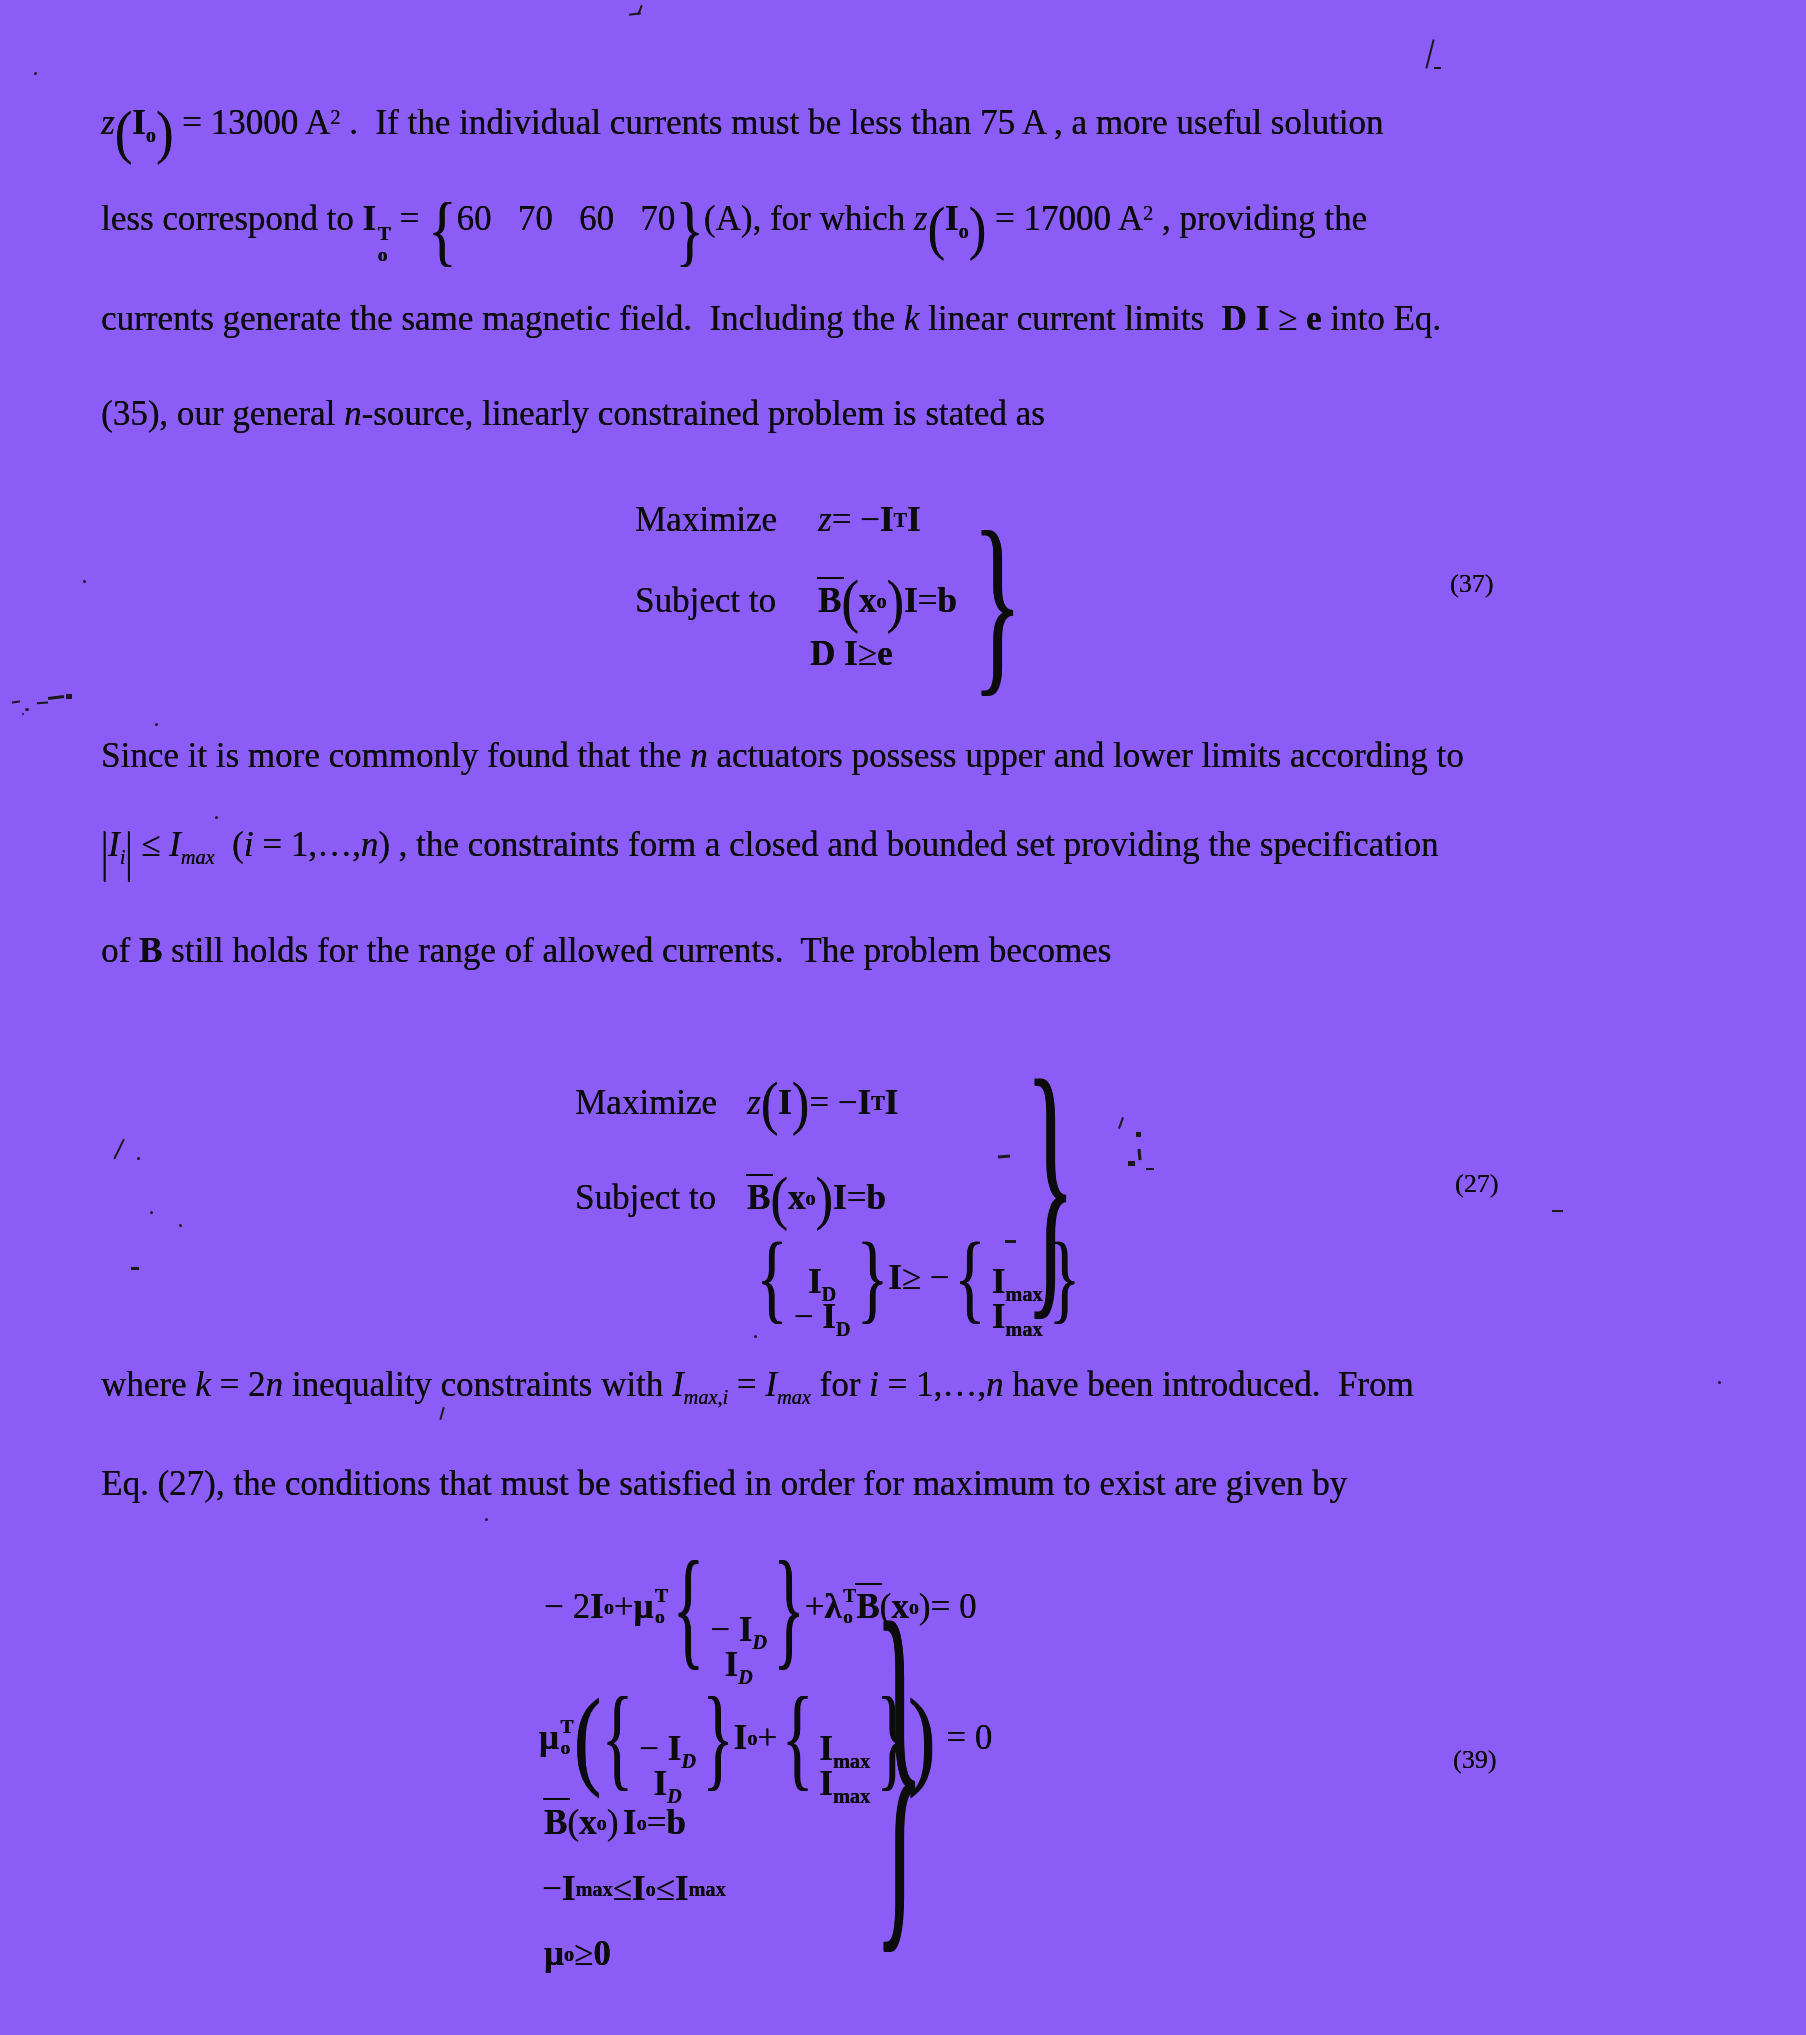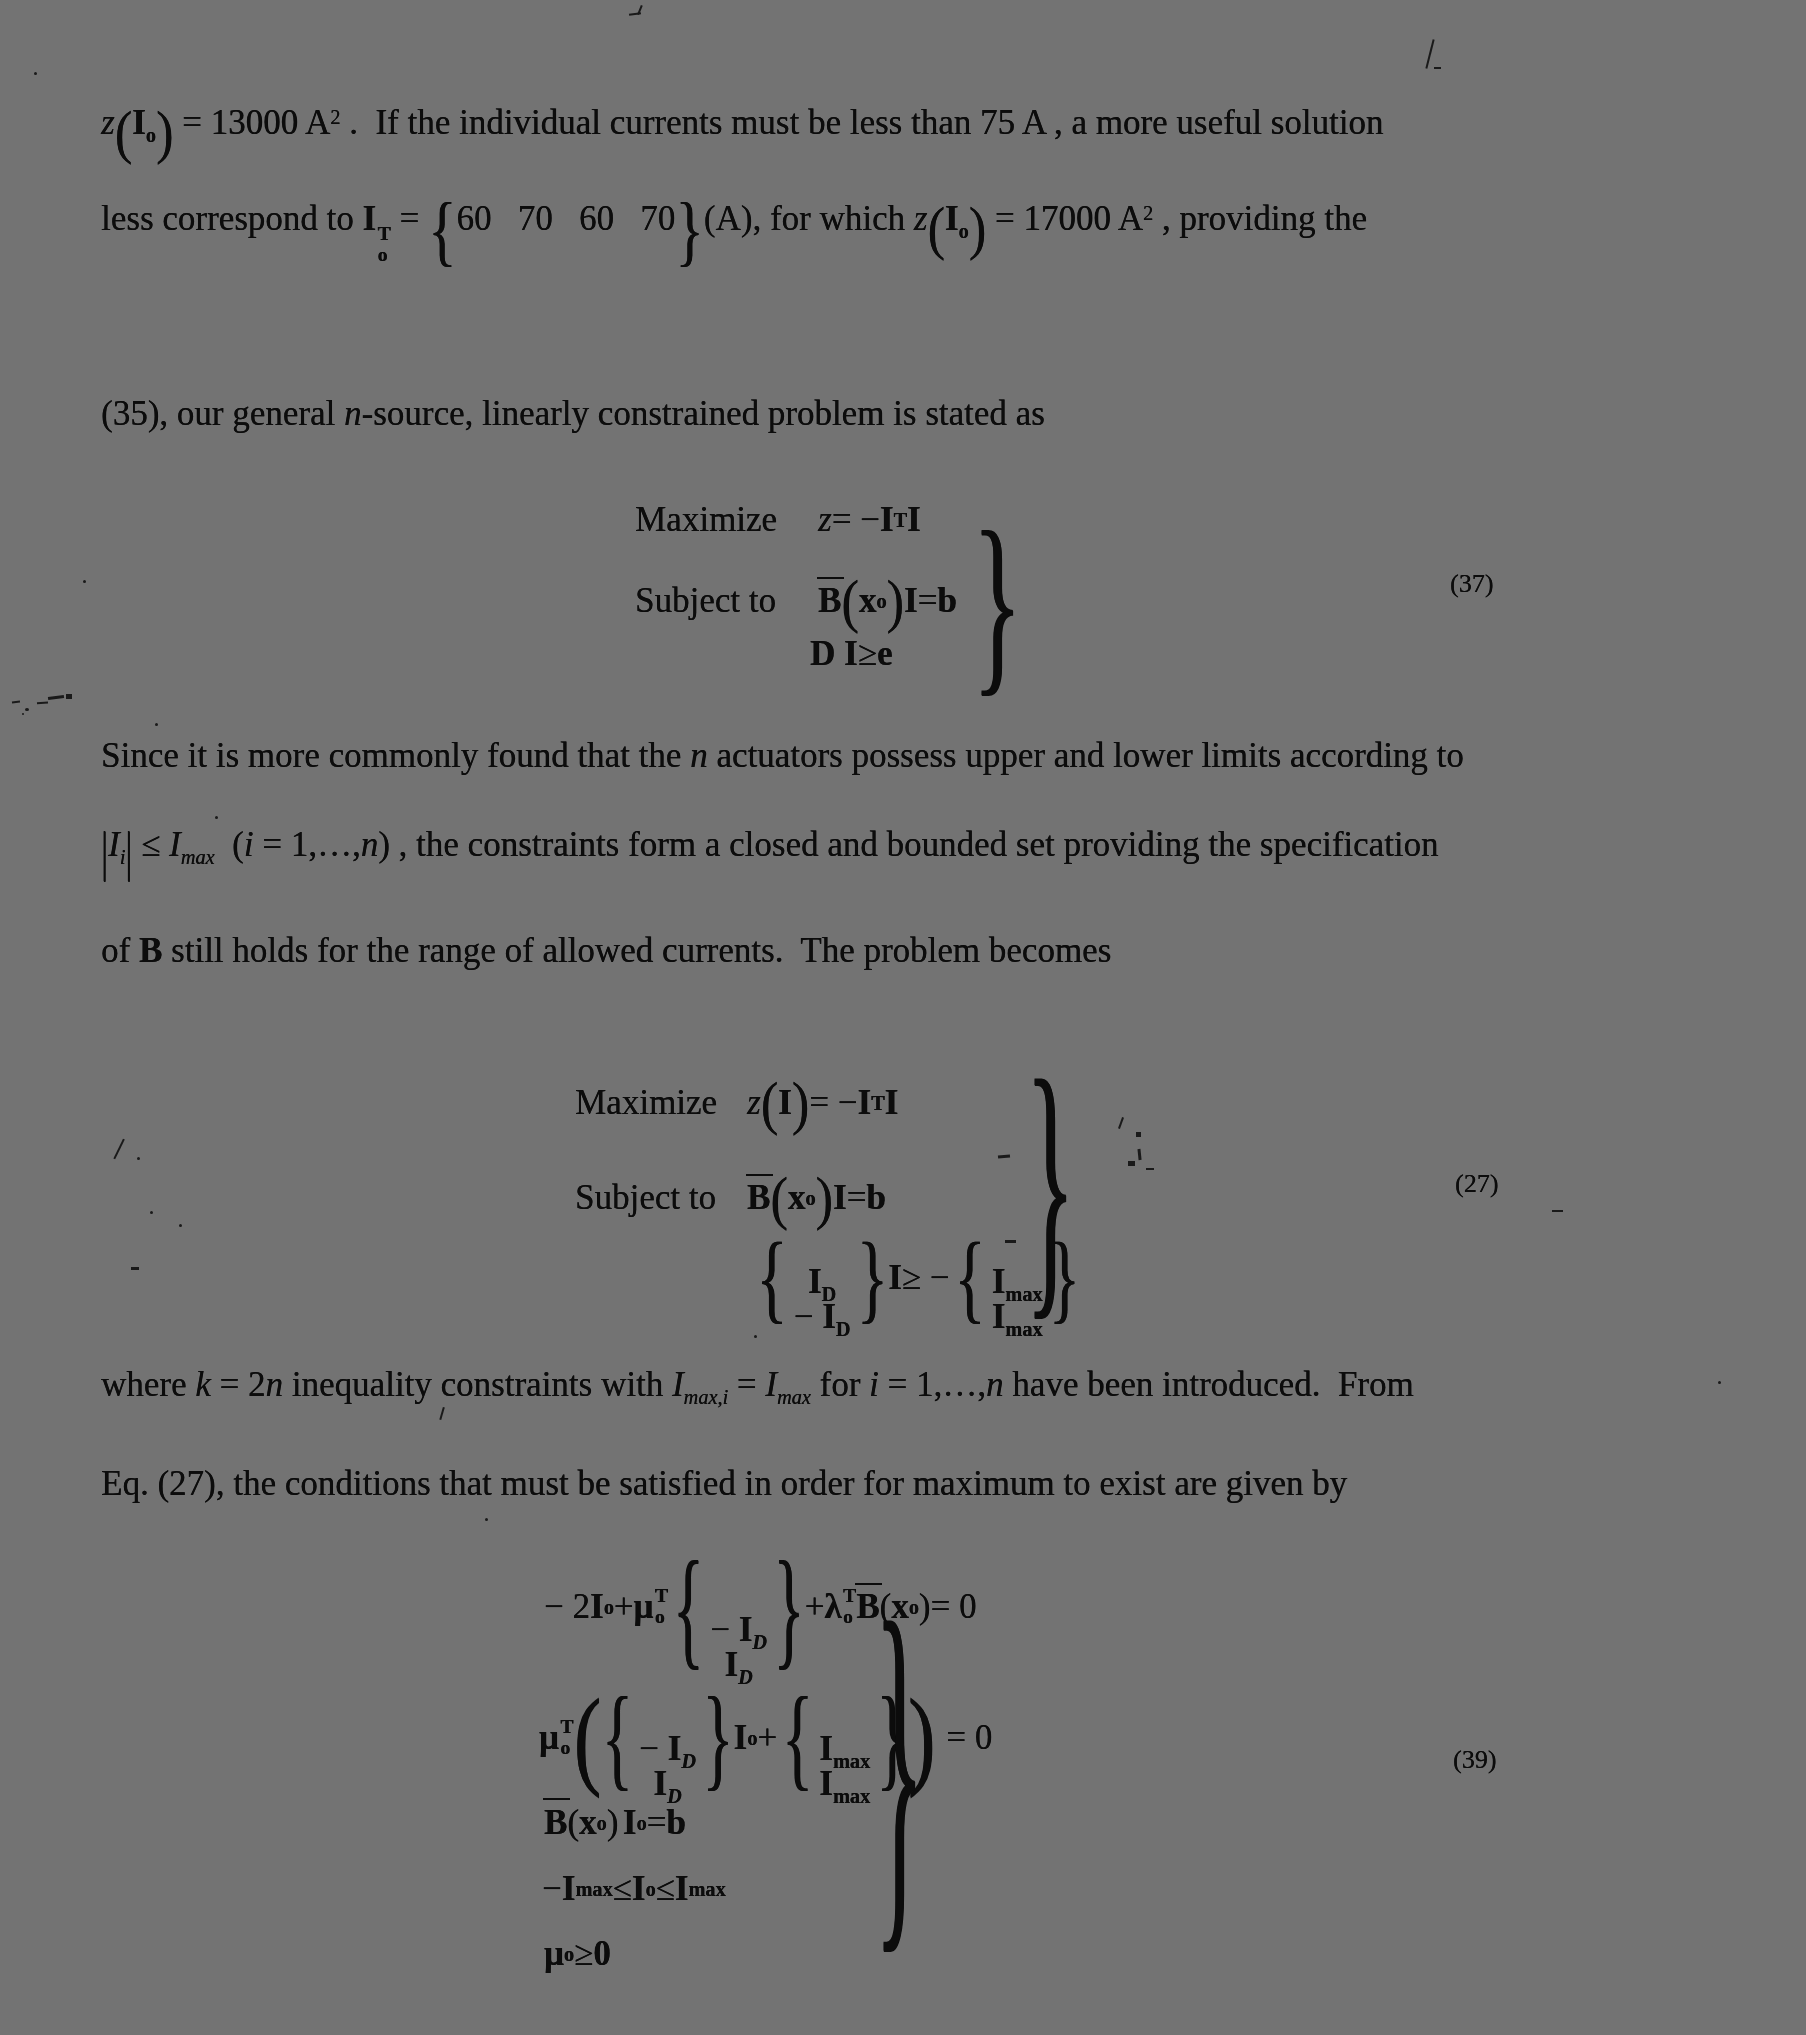--- a/index.html
+++ b/index.html
@@ -1,16 +1,16 @@
 <!DOCTYPE html>
 <html style="font-size:12px"><head>
 <meta charset="utf-8">
 <style>
   html,body{margin:0;padding:0;background:#e8e8e8;}
-  #page{position:relative;width:1806px;height:2035px;background:#737373;overflow:hidden;
+  #page{position:relative;width:1806px;height:2035px;background:#8b5cf6;overflow:hidden;
         font-family:"Liberation Serif","DejaVu Serif",serif;color:#0c0c0c;
         text-shadow:0.3px 0.3px 0 currentColor;}
   .line{position:absolute;white-space:nowrap;font-size:35px;line-height:1.15;}
   .eqrow{position:absolute;display:flex;align-items:center;white-space:nowrap;font-size:35px;}
   .eqnum{position:absolute;font-size:26px;}
   .it{font-style:italic;}
   .b{font-weight:bold;}
   sub.s{font-size:0.58em;line-height:0;vertical-align:-0.38em;letter-spacing:0;}
   sup.p{font-size:0.58em;line-height:0;vertical-align:0.5em;}
   .ss{display:inline-flex;flex-direction:column;align-items:flex-start;font-size:0.56em;
@@ -44,20 +44,21 @@
 
 <div id="page">
 
   <div class="line" style="left:101px;top:103px;"><span class="it">z</span><span class="bp">(</span><span class="b">I</span><sub class="s b">o</sub><span class="bp">)</span><span> = 13000 A</span><sup class="p">2</sup><span> .&nbsp; If the individual currents must be less than 75 A , a more useful solution</span></div>
 
   <div class="line" style="left:101px;top:199px;"><span>less correspond to </span><span class="b">I</span><span class="ss b">
         <span>T</span>
         <span>o</span>
       </span><span> = </span><span class="cb">{</span><span>60&nbsp;&nbsp;&nbsp;70&nbsp;&nbsp;&nbsp;60&nbsp;&nbsp;&nbsp;70</span><span class="cb">}</span><span>(A), for which </span><span class="it">z</span><span class="bp">(</span><span class="b">I</span><sub class="s b">o</sub><span class="bp">)</span><span> = 17000 A</span><sup class="p">2</sup><span> , providing the</span></div>
 
+  <div class="line" style="left:101px;top:299px;"><span>currents generate the same magnetic field.&nbsp; Including the </span><span class="it">k</span><span> linear current limits&nbsp; </span><span class="b">D&nbsp;</span><span class="b">I</span><span> ≥ </span><span class="b">e</span><span> into Eq.</span></div>
 
   <div class="line" style="left:101px;top:394px;"><span>(35), our general </span><span class="it">n</span><span>-source, linearly constrained problem is stated as</span></div>
 
   <div class="eqrow" style="left:635px;top:499px;height:42px;">
       <span class="lbl37">Maximize</span>
       <span class="it">z</span>
       <span> = −</span>
       <span class="b">I</span>
       <sup class="p b">T</sup>
       <span class="b">I</span>

